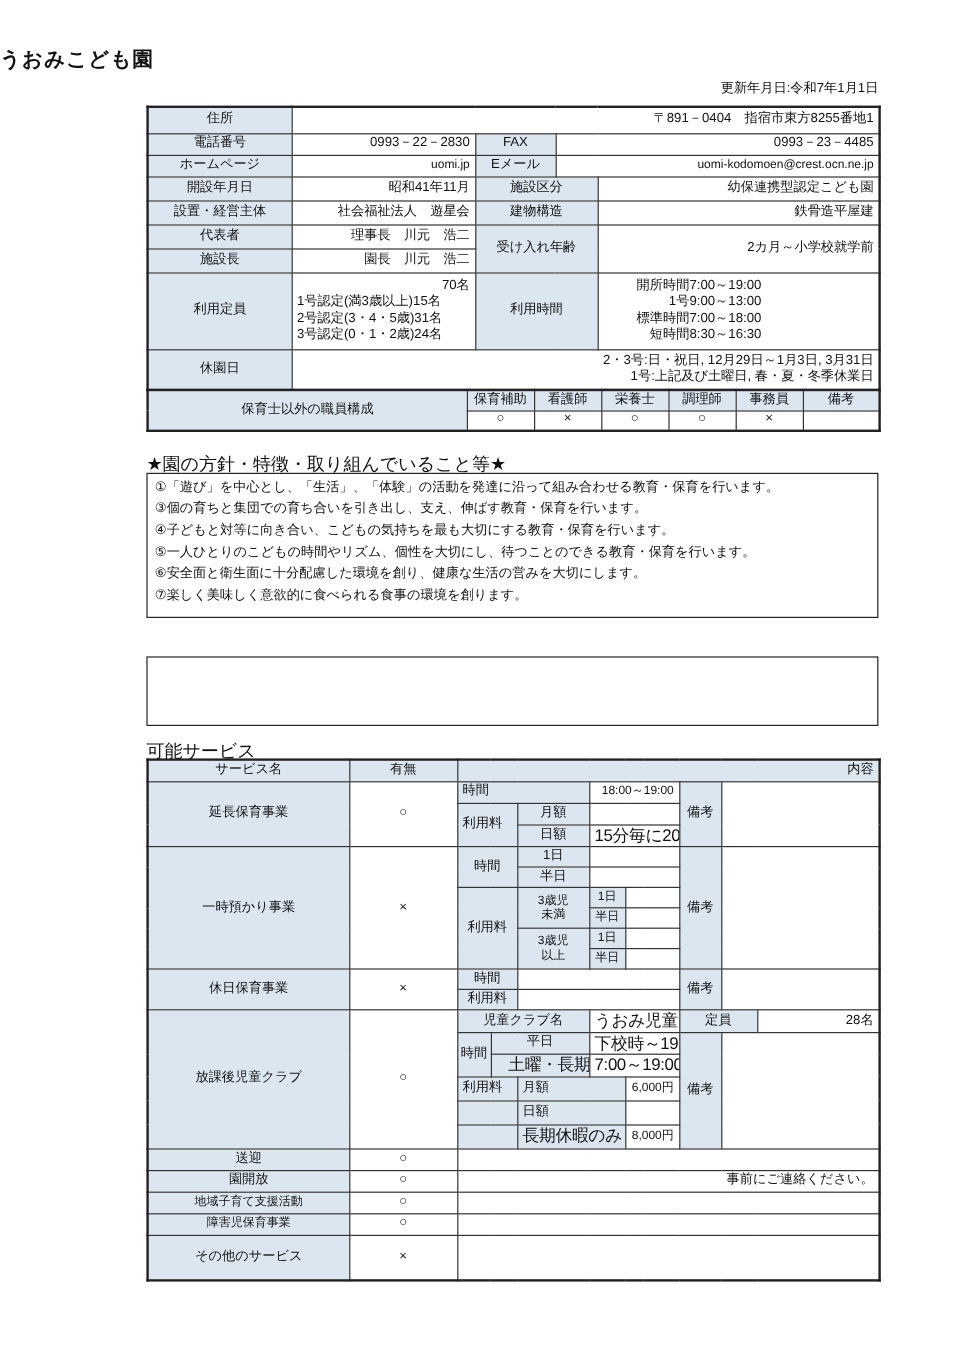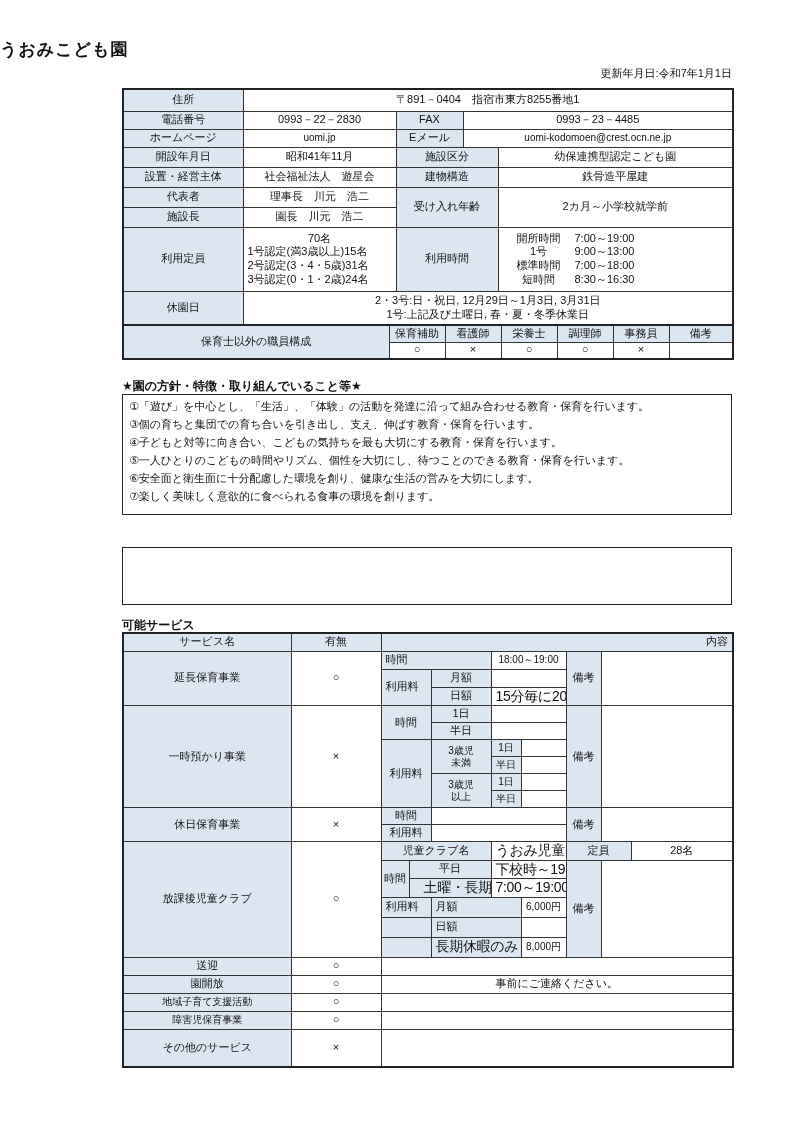--- a/index.html
+++ b/index.html
@@ -6,29 +6,29 @@
   #page{position:relative;width:794px;height:1123px;background:#ffffff;
         font-family:"Liberation Sans","DejaVu Sans",sans-serif;color:#111;font-size:11px;}
   #title{position:absolute;top:38px;left:0;width:794px;
          font-size:17px;font-weight:bold;letter-spacing:1px;}
   #updated{position:absolute;top:66px;left:122px;width:610px;text-align:right;font-size:11px;}
   table{border-collapse:collapse;table-layout:fixed;}
   td{border:1px solid #333;padding:0 4px;overflow:hidden;white-space:nowrap;
      vertical-align:middle;font-size:11px;line-height:1.25;}
   .tbl{position:absolute;left:122px;width:610px;border:2px solid #222;}
   .lbl{background:#dce6f1;text-align:center;}
-  .val{background:#ffffff;text-align:center;}
+  .val{background:#ffffff;text-align:right;}
   .ctr{text-align:center;}
   .sm{font-size:10px;}
   .xs{font-size:14px;letter-spacing:-0.3px;}
   .flexline{display:flex;}
   .flexline .fl{width:72px;flex:none;}
   .caprow{display:flex;justify-content:space-between;padding-right:24px;}
   .wrap2{white-space:pre-line;text-align:center;line-height:1.15;}
-  .heading{position:absolute;left:122px;font-size:12px;font-weight:bold;}
+  .heading{position:absolute;left:122px;font-size:15px;}
   .bigbox{position:absolute;left:122px;width:608px;border:1.5px solid #222;background:#fff;}
   .policy-line{padding:1px 6px;font-size:11px;line-height:1.45;white-space:nowrap;}
 </style>
 </head>
 <body>
 
 <div id="page">
 
   <div id="title">うおみこども園</div>
   <div id="updated">更新年月日:令和7年1月1日</div>

